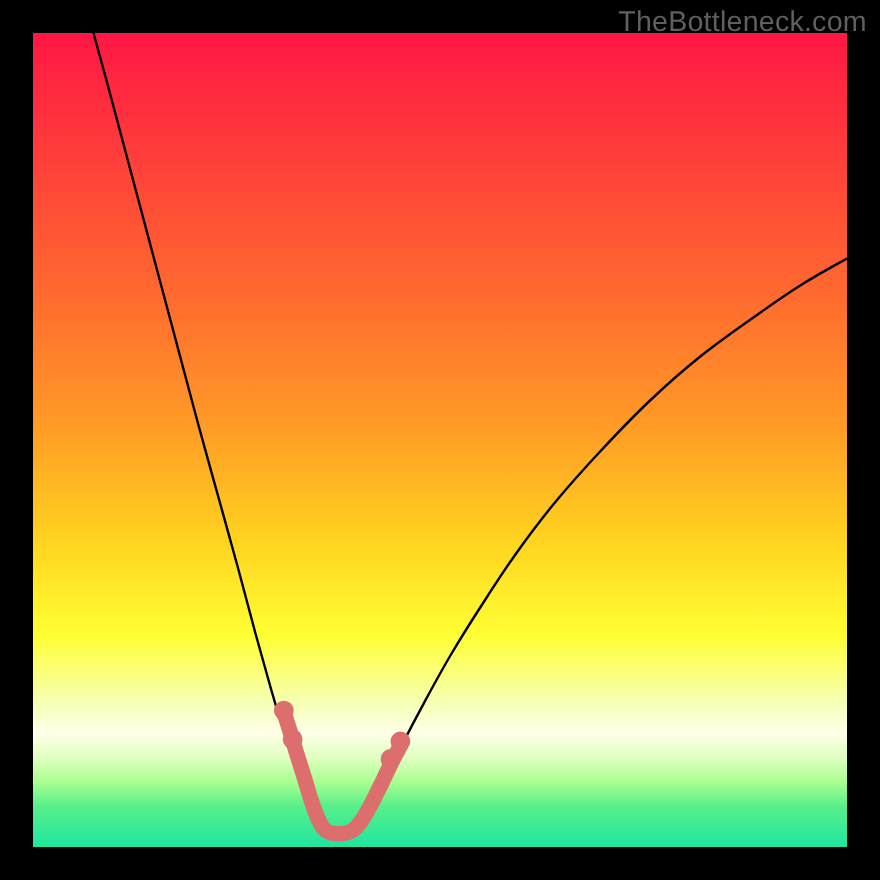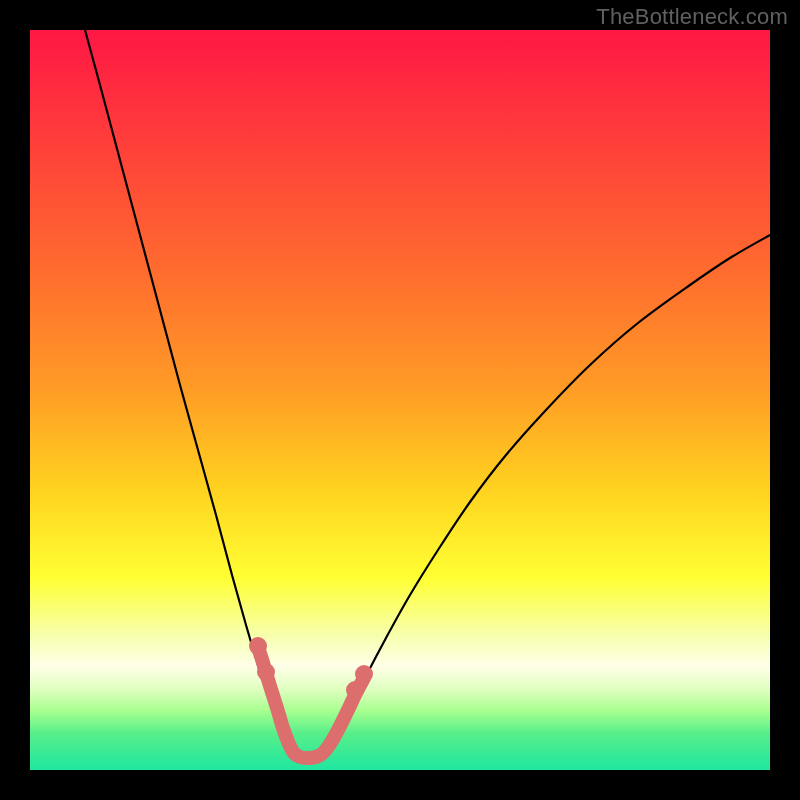--- a/index.html
+++ b/index.html
@@ -22,21 +22,21 @@
     top: 30px;
     width: 740px;
     height: 740px;
     overflow: hidden;
   }
   .watermark {
     position: absolute;
     top: 4px;
     right: 12px;
     color: #606060;
-    font-size: 22px;
+    font-size: 26px;
     font-weight: 500;
     letter-spacing: 0.2px;
     z-index: 50;
   }
   svg { display: block; }
 </style>
 </head>
 <body>
 
 <div class="frame">

